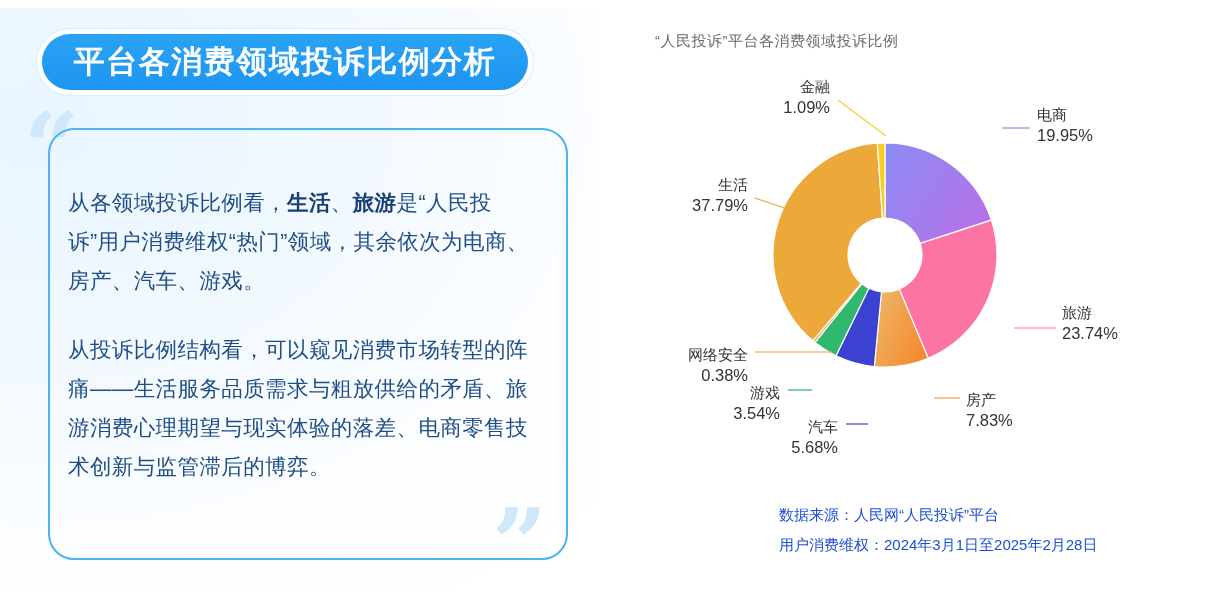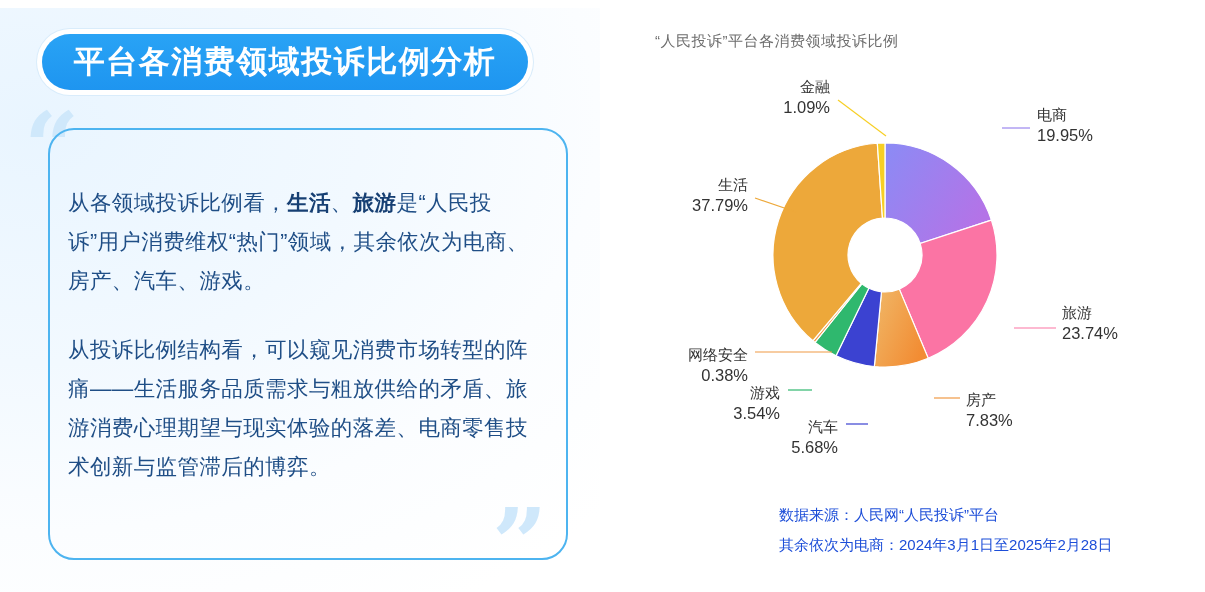--- a/index.html
+++ b/index.html
@@ -161,16 +161,16 @@
           <text x="148" y="190" text-anchor="end" class="lbl-name">生活</text>
           <text x="148" y="211" text-anchor="end" class="lbl-val">37.79%</text>
           <path d="M 286 136 L 238 100" stroke="#f7cf24" stroke-width="1.2" fill="none"></path>
           <text x="230" y="92" text-anchor="end" class="lbl-name">金融</text>
           <text x="230" y="113" text-anchor="end" class="lbl-val">1.09%</text>
         </svg>
     </div>
 
     <div class="footer">
       <div>数据来源：人民网“人民投诉”平台</div>
-      <div>其余依次为电商：2024年3月1日至2025年2月28日</div>
+      <div>用户消费维权：2024年3月1日至2025年2月28日</div>
     </div>
   </div>
 </div>
 
 </body></html>

